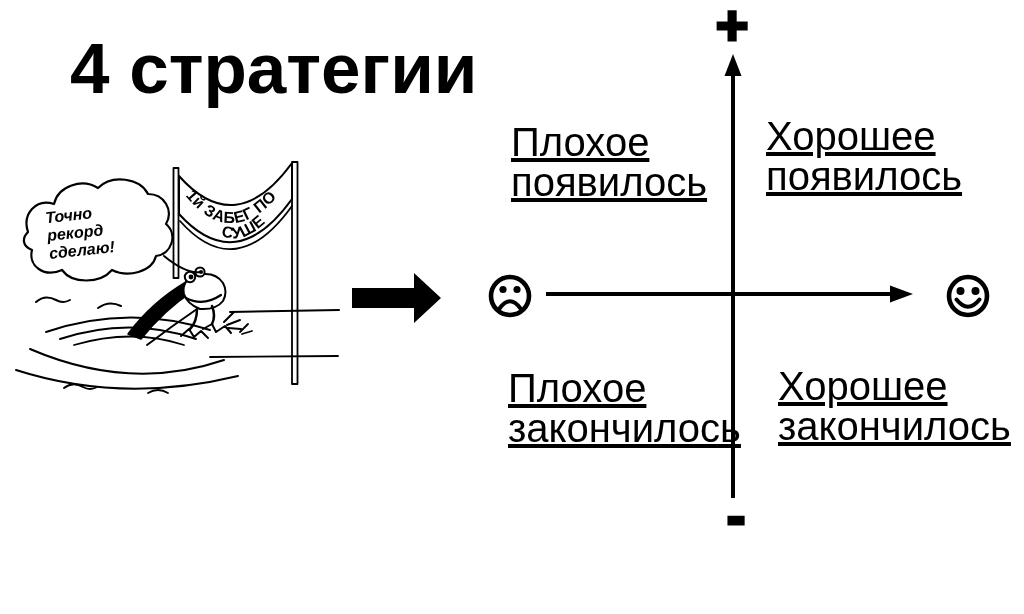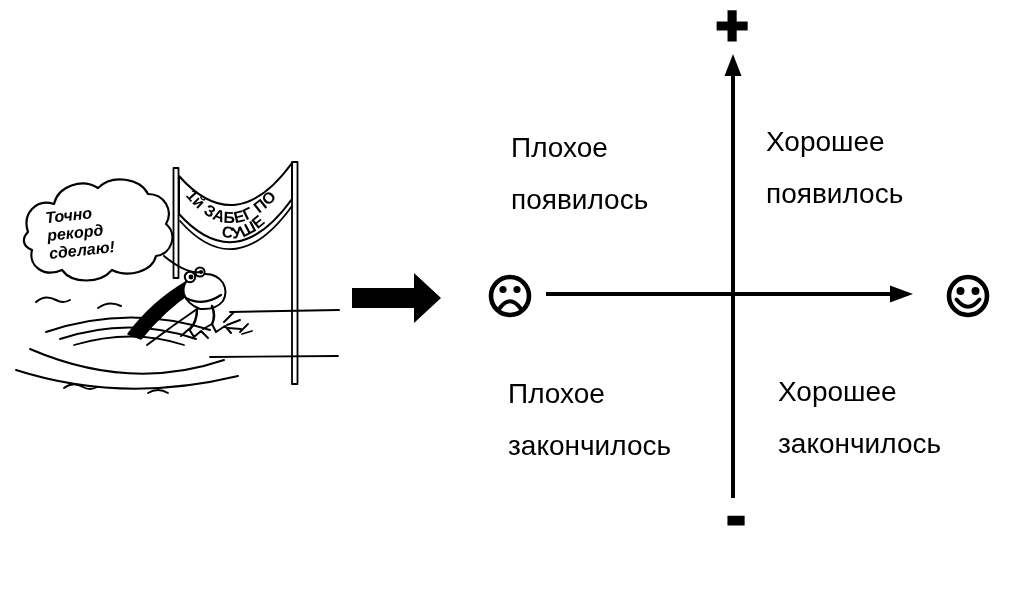--- a/index.html
+++ b/index.html
@@ -18,35 +18,36 @@
 
   .block-arrow{position:absolute;left:352px;top:272px;width:90px;height:52px;}
 
   .axes-svg{position:absolute;left:0;top:0;width:1024px;height:614px;}
 
   .plusminus{position:absolute;width:80px;text-align:center;font-weight:bold;
              font-size:56px;line-height:56px;-webkit-text-stroke:3px #000;}
   .plus{left:692px;top:-3px;}
   .minus{left:696px;top:488px;}
 
-  .qlabel{position:absolute;font-size:28px;line-height:52px;white-space:pre-line;}
+  .qlabel{position:absolute;font-size:40px;line-height:40px;white-space:pre-line;text-decoration:underline;}
   .q-tl{left:511px;top:122px;}
   .q-tr{left:766px;top:116px;}
   .q-bl{left:508px;top:368px;}
   .q-br{left:778px;top:366px;}
 
   .face{position:absolute;width:48px;height:48px;}
   .face-sad{left:486px;top:272px;}
   .face-smiley{left:944px;top:272px;}
 </style>
 </head>
 <body>
 
 <div class="canvas">
 
+  <h1 class="title">4 стратегии</h1>
 
   <svg class="cartoon-svg" viewBox="0 0 340 270" fill="none" stroke="#000" stroke-linecap="round" stroke-linejoin="round">
     <defs>
       <path id="bannerline1" d="M184 62 Q235 126 290 49"></path>
       <path id="bannerline2" d="M196 78 Q234 141 288 64"></path>
     </defs>
 
     <g>
       <rect x="173.5" y="36" width="5" height="110" fill="#fff" stroke-width="1.8"></rect>
     </g>

